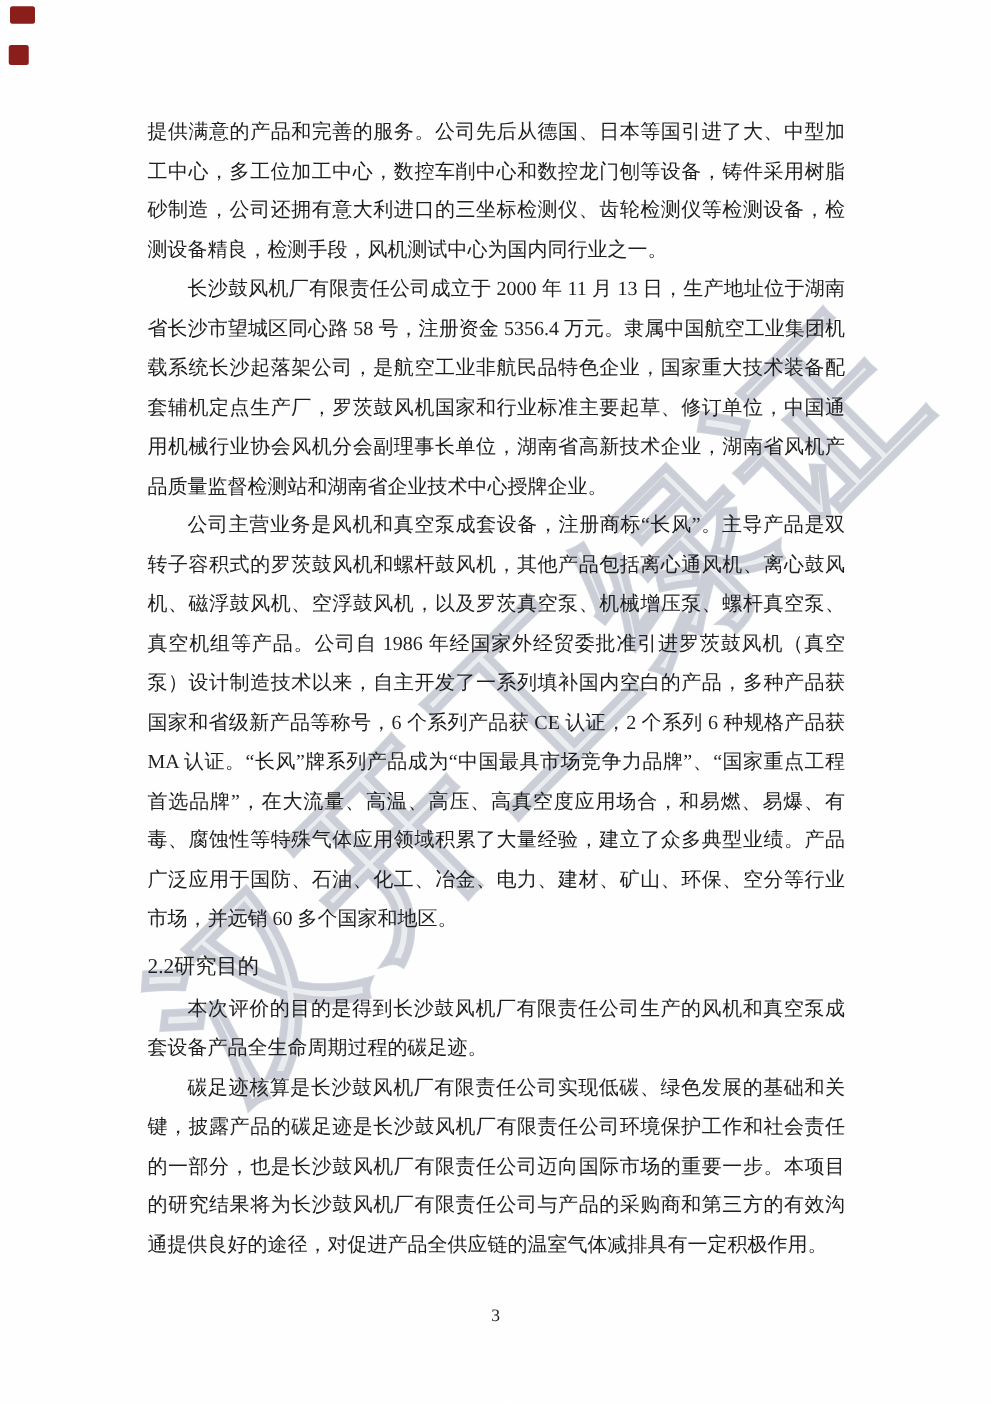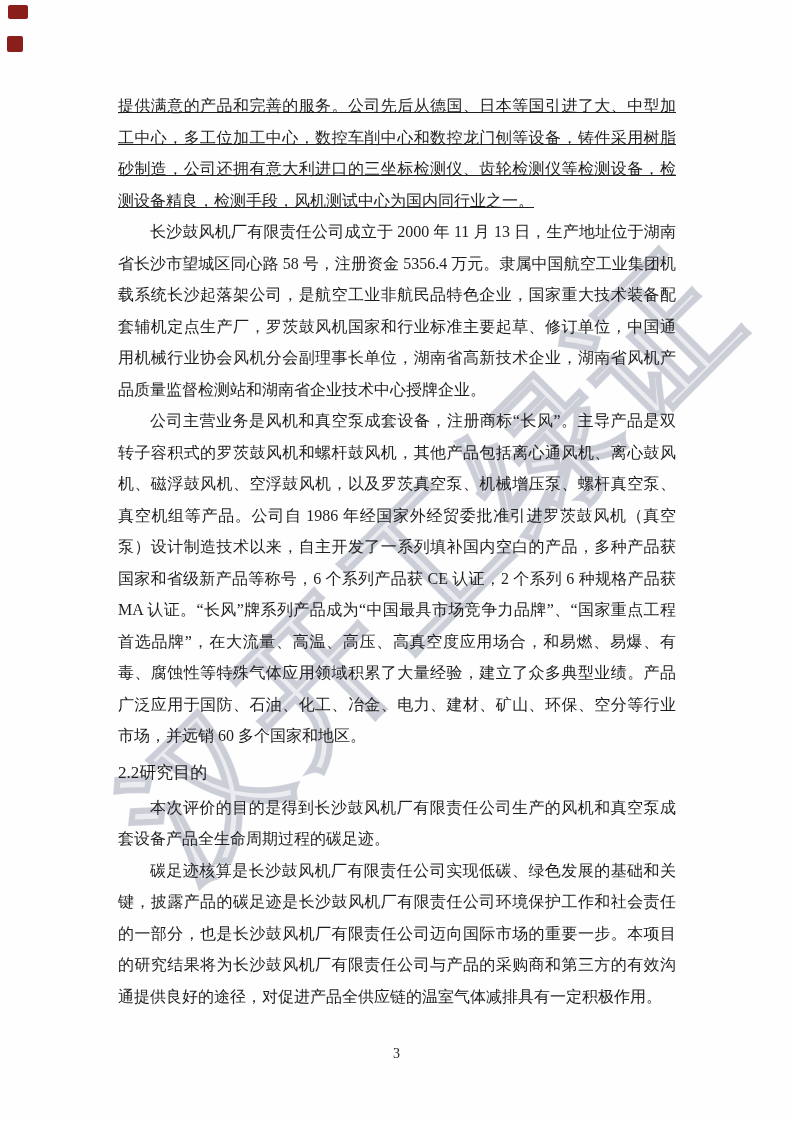--- a/index.html
+++ b/index.html
@@ -33,21 +33,21 @@
     left:118px;top:90px;width:558px;
     z-index:1;
   }
   .para{
     margin:0;
     font-size:16px;
     line-height:31.5px;
     text-align:justify;
     text-indent:2em;
   }
-  .para.first{text-indent:0;text-decoration:underline;}
+  .para.first{text-indent:0;}
   .heading{
     margin:7px 0 5px 0;
     font-size:17px;
     line-height:28px;
     font-weight:normal;
   }
   .page-number{
     position:absolute;
     left:0;top:1046px;width:100%;
     text-align:center;

